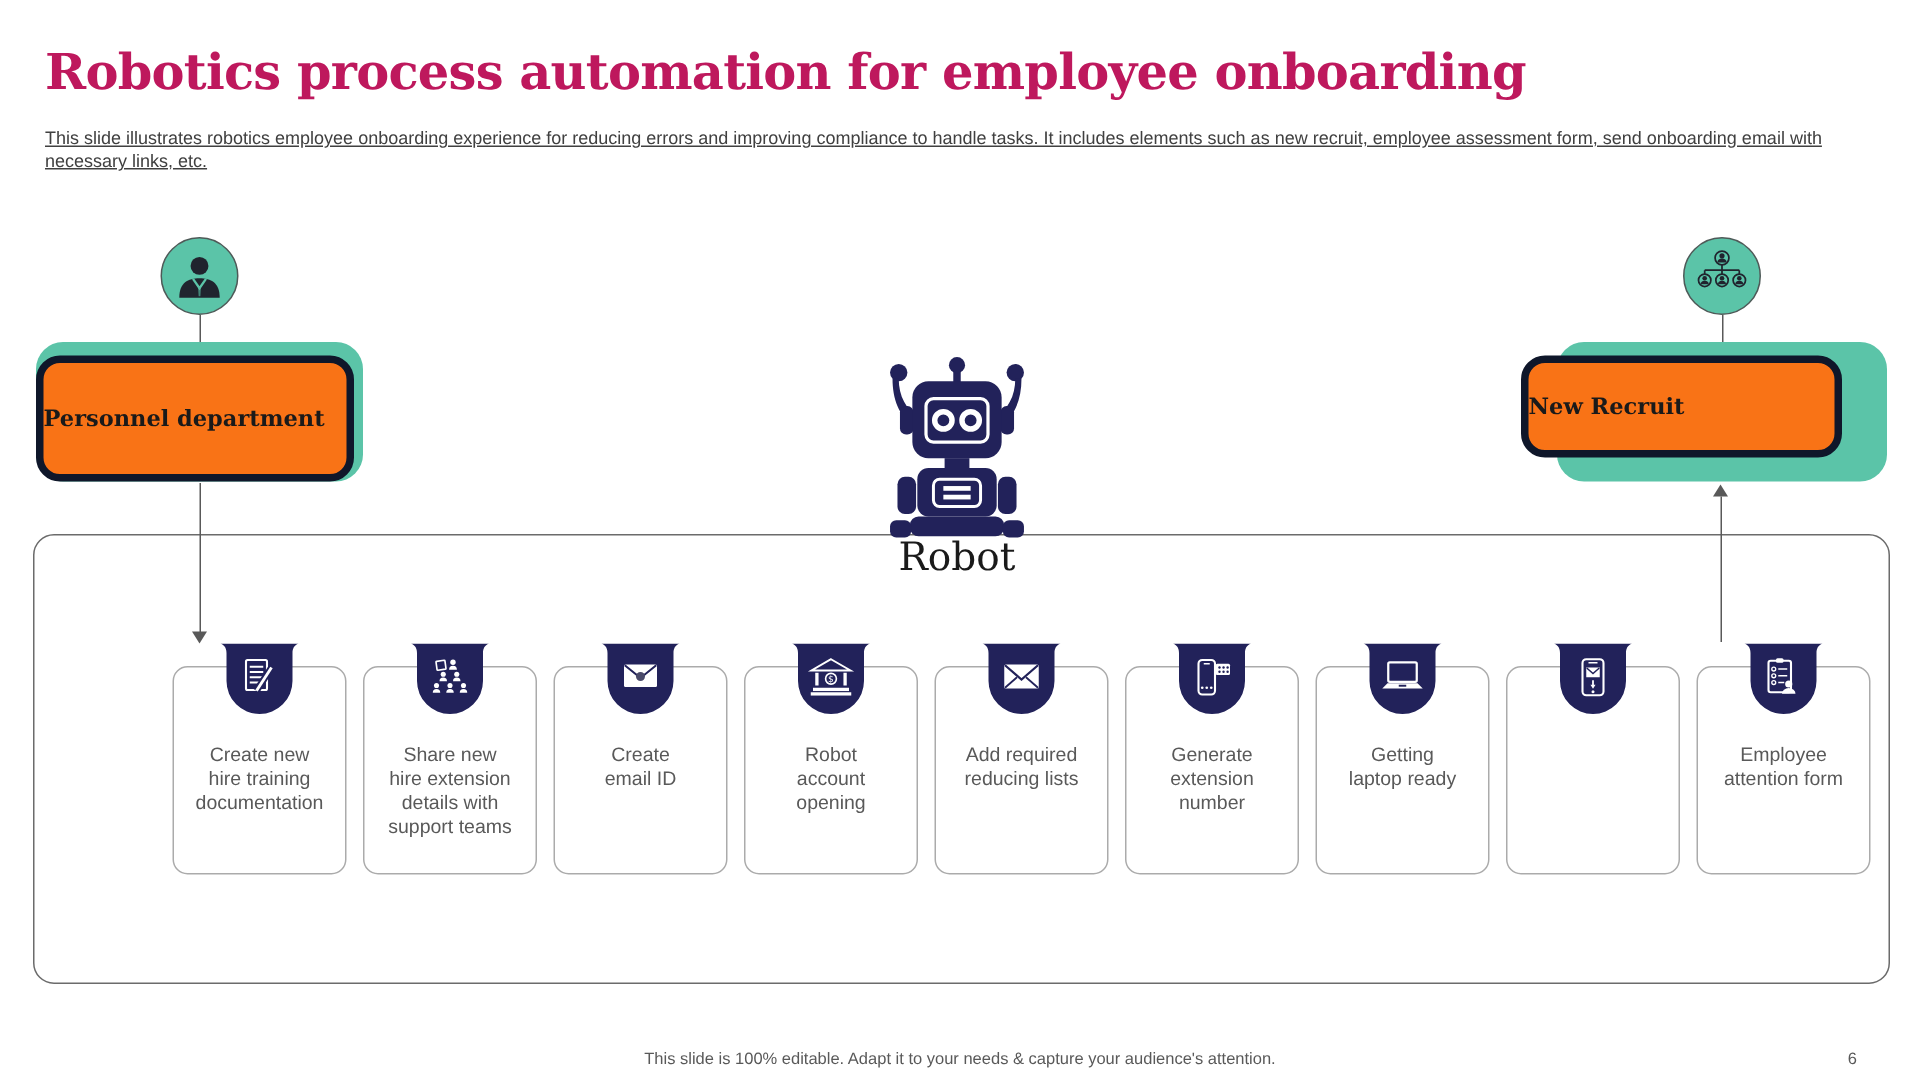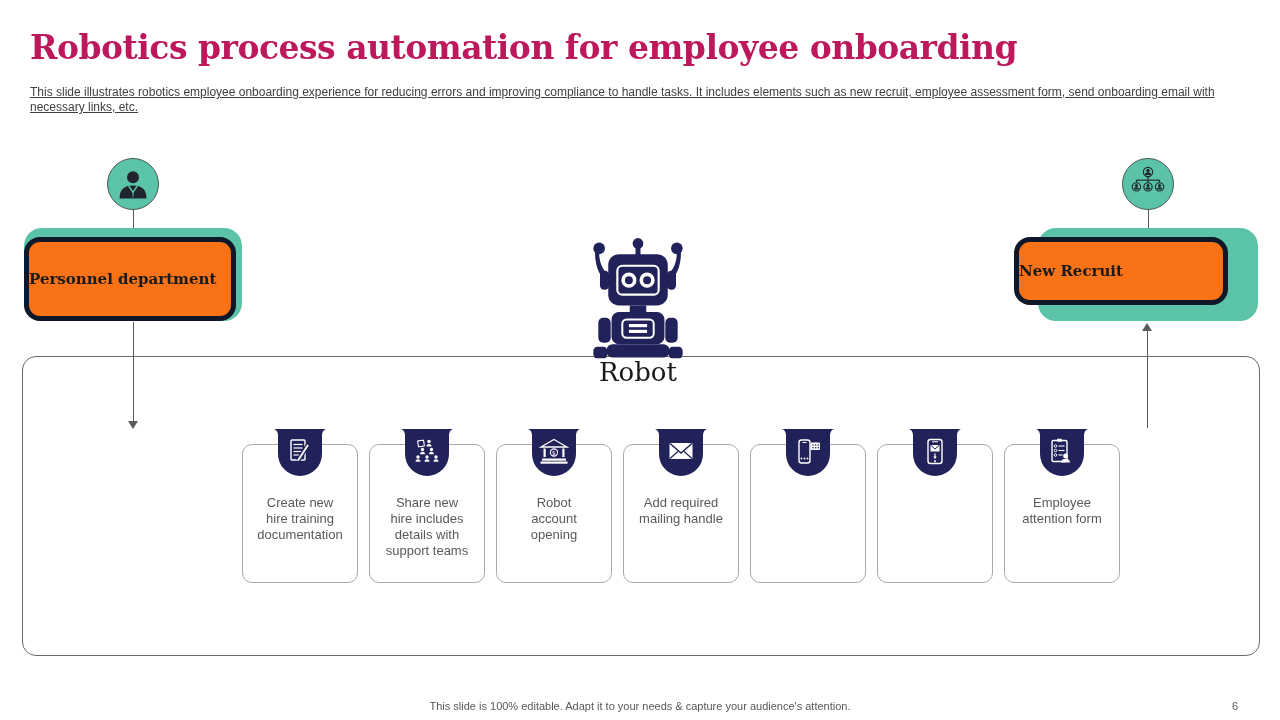--- a/index.html
+++ b/index.html
@@ -176,25 +176,35 @@
             <path d="M30,25.2 a2.5,2.5 0 0 1 5,0 Z"></path>
           <circle cx="19" cy="28" r="1.7"></circle>
             <path d="M16.5,32.8 a2.5,2.5 0 0 1 5,0 Z"></path>
           <circle cx="28" cy="28" r="1.7"></circle>
             <path d="M25.5,32.8 a2.5,2.5 0 0 1 5,0 Z"></path>
           <circle cx="37" cy="28" r="1.7"></circle>
             <path d="M34.5,32.8 a2.5,2.5 0 0 1 5,0 Z"></path>
         </g>
       </svg>
       <div class="card-label">Share new
-hire includes
+hire extension
 details with
 support teams</div>
     </div>
 
+    <div class="card">
+      <svg class="badge" viewBox="0 0 56 48">
+        <path d="M2,0 H54 C51,1.2 50,3.5 50,6.5 V25 A22,22 0 0 1 6,25 V6.5 C6,3.5 5,1.2 2,0 Z" fill="#22225A"></path>
+        <rect x="17" y="14" width="22" height="15" rx="1" fill="#fff"></rect>
+        <polyline points="17.5,14.5 28,23 38.5,14.5" fill="none" stroke="#22225A" stroke-width="1.4"></polyline>
+        <circle cx="28" cy="22" r="3" fill="#4a4a6a"></circle>
+      </svg>
+      <div class="card-label">Create
+email ID</div>
+    </div>
 
     <div class="card">
       <svg class="badge" viewBox="0 0 56 48">
         <path d="M2,0 H54 C51,1.2 50,3.5 50,6.5 V25 A22,22 0 0 1 6,25 V6.5 C6,3.5 5,1.2 2,0 Z" fill="#22225A"></path>
         <polygon points="28,10.5 41,18 15,18" fill="none" stroke="#fff" stroke-width="1.3"></polygon>
         <rect x="17.5" y="19.5" width="2.2" height="8.5" fill="#fff"></rect>
         <rect x="36.3" y="19.5" width="2.2" height="8.5" fill="#fff"></rect>
         <circle cx="28" cy="23.5" r="3.6" fill="none" stroke="#fff" stroke-width="1.1"></circle>
         <text x="28" y="25.6" font-size="6" fill="#fff" text-anchor="middle" font-family="DejaVu Sans, sans-serif">$</text>
         <rect x="16" y="29.5" width="24" height="2.2" fill="#fff"></rect>
@@ -207,21 +217,21 @@
 
     <div class="card">
       <svg class="badge" viewBox="0 0 56 48">
         <path d="M2,0 H54 C51,1.2 50,3.5 50,6.5 V25 A22,22 0 0 1 6,25 V6.5 C6,3.5 5,1.2 2,0 Z" fill="#22225A"></path>
         <rect x="16.5" y="14" width="23" height="16" rx="1" fill="#fff"></rect>
         <polyline points="17,14.5 28,24 39,14.5" fill="none" stroke="#22225A" stroke-width="1.5"></polyline>
         <line x1="17" y1="29.5" x2="25" y2="22.5" stroke="#22225A" stroke-width="1.2"></line>
         <line x1="39" y1="29.5" x2="31" y2="22.5" stroke="#22225A" stroke-width="1.2"></line>
       </svg>
       <div class="card-label">Add required
-mailing handle</div>
+reducing lists</div>
     </div>
 
     <div class="card">
       <svg class="badge" viewBox="0 0 56 48">
         <path d="M2,0 H54 C51,1.2 50,3.5 50,6.5 V25 A22,22 0 0 1 6,25 V6.5 C6,3.5 5,1.2 2,0 Z" fill="#22225A"></path>
         <rect x="19" y="11" width="11" height="23" rx="2.5" fill="none" stroke="#fff" stroke-width="1.4"></rect>
         <line x1="22.5" y1="13.5" x2="26.5" y2="13.5" stroke="#fff" stroke-width="1"></line>
         <g fill="#fff">
           <circle cx="21.5" cy="29.5" r="0.9"></circle>
             <circle cx="24.5" cy="29.5" r="0.9"></circle>
@@ -230,22 +240,35 @@
         <rect x="30.5" y="13.5" width="9.5" height="7.5" rx="1" fill="#fff"></rect>
         <g fill="#22225A">
           <circle cx="33" cy="16" r="0.8"></circle>
             <circle cx="35.7" cy="16" r="0.8"></circle>
             <circle cx="38.4" cy="16" r="0.8"></circle>
           <circle cx="33" cy="18.8" r="0.8"></circle>
             <circle cx="35.7" cy="18.8" r="0.8"></circle>
             <circle cx="38.4" cy="18.8" r="0.8"></circle>
         </g>
       </svg>
-    </div>
-
+      <div class="card-label">Generate
+extension
+number</div>
+    </div>
+
+    <div class="card">
+      <svg class="badge" viewBox="0 0 56 48">
+        <path d="M2,0 H54 C51,1.2 50,3.5 50,6.5 V25 A22,22 0 0 1 6,25 V6.5 C6,3.5 5,1.2 2,0 Z" fill="#22225A"></path>
+        <rect x="18.5" y="12.5" width="19" height="13" rx="1" fill="none" stroke="#fff" stroke-width="1.5"></rect>
+        <polygon points="14.5,30 41.5,30 38,26.5 18,26.5" fill="#fff"></polygon>
+        <rect x="25.5" y="27.5" width="5" height="1.3" fill="#22225A"></rect>
+      </svg>
+      <div class="card-label">Getting
+laptop ready</div>
+    </div>
 
     <div class="card">
       <svg class="badge" viewBox="0 0 56 48">
         <path d="M2,0 H54 C51,1.2 50,3.5 50,6.5 V25 A22,22 0 0 1 6,25 V6.5 C6,3.5 5,1.2 2,0 Z" fill="#22225A"></path>
         <rect x="21" y="10.5" width="14" height="24" rx="2.5" fill="none" stroke="#fff" stroke-width="1.4"></rect>
         <line x1="25" y1="12.8" x2="31" y2="12.8" stroke="#fff" stroke-width="1"></line>
         <rect x="23.5" y="16" width="9" height="6.5" fill="#fff"></rect>
         <polyline points="23.8,16.3 28,20 32.2,16.3" fill="none" stroke="#22225A" stroke-width="1"></polyline>
         <line x1="28" y1="24.5" x2="28" y2="28.5" stroke="#fff" stroke-width="1.2"></line>
         <polygon points="26.3,27.5 29.7,27.5 28,30.2" fill="#fff"></polygon>

